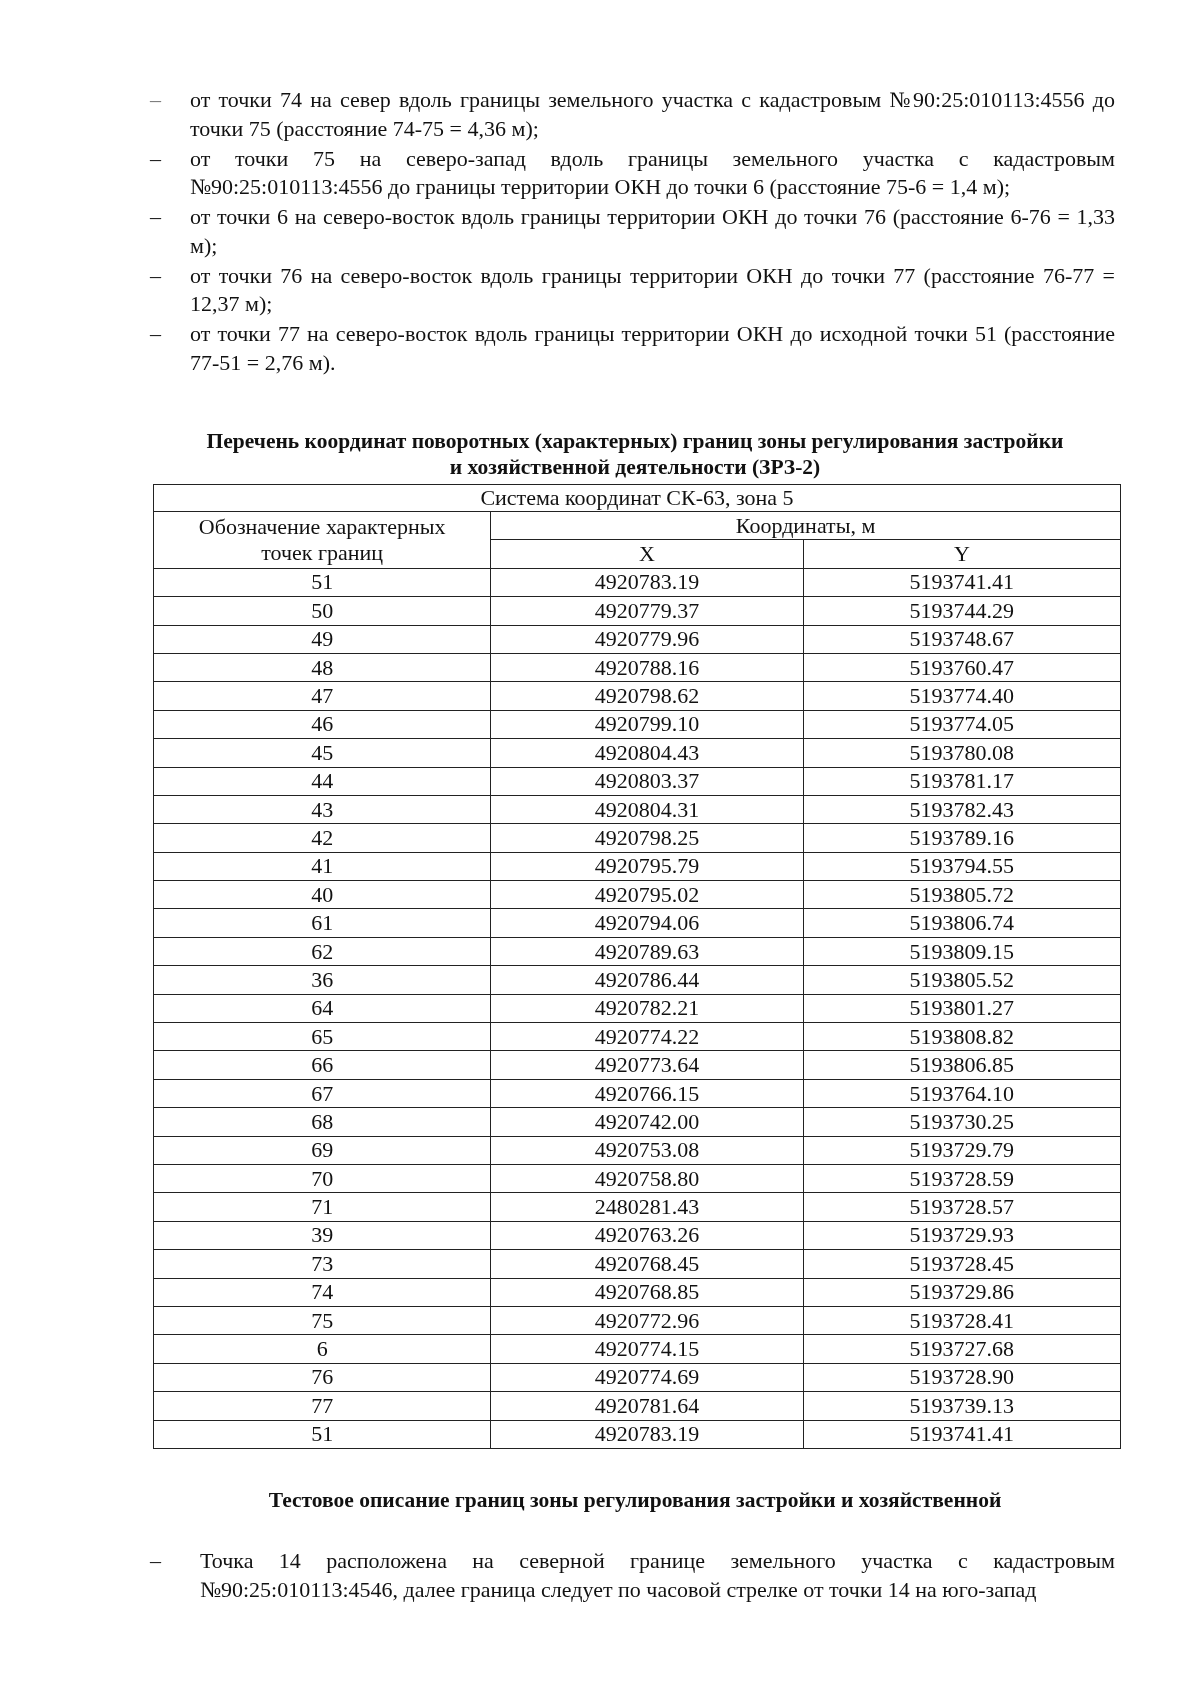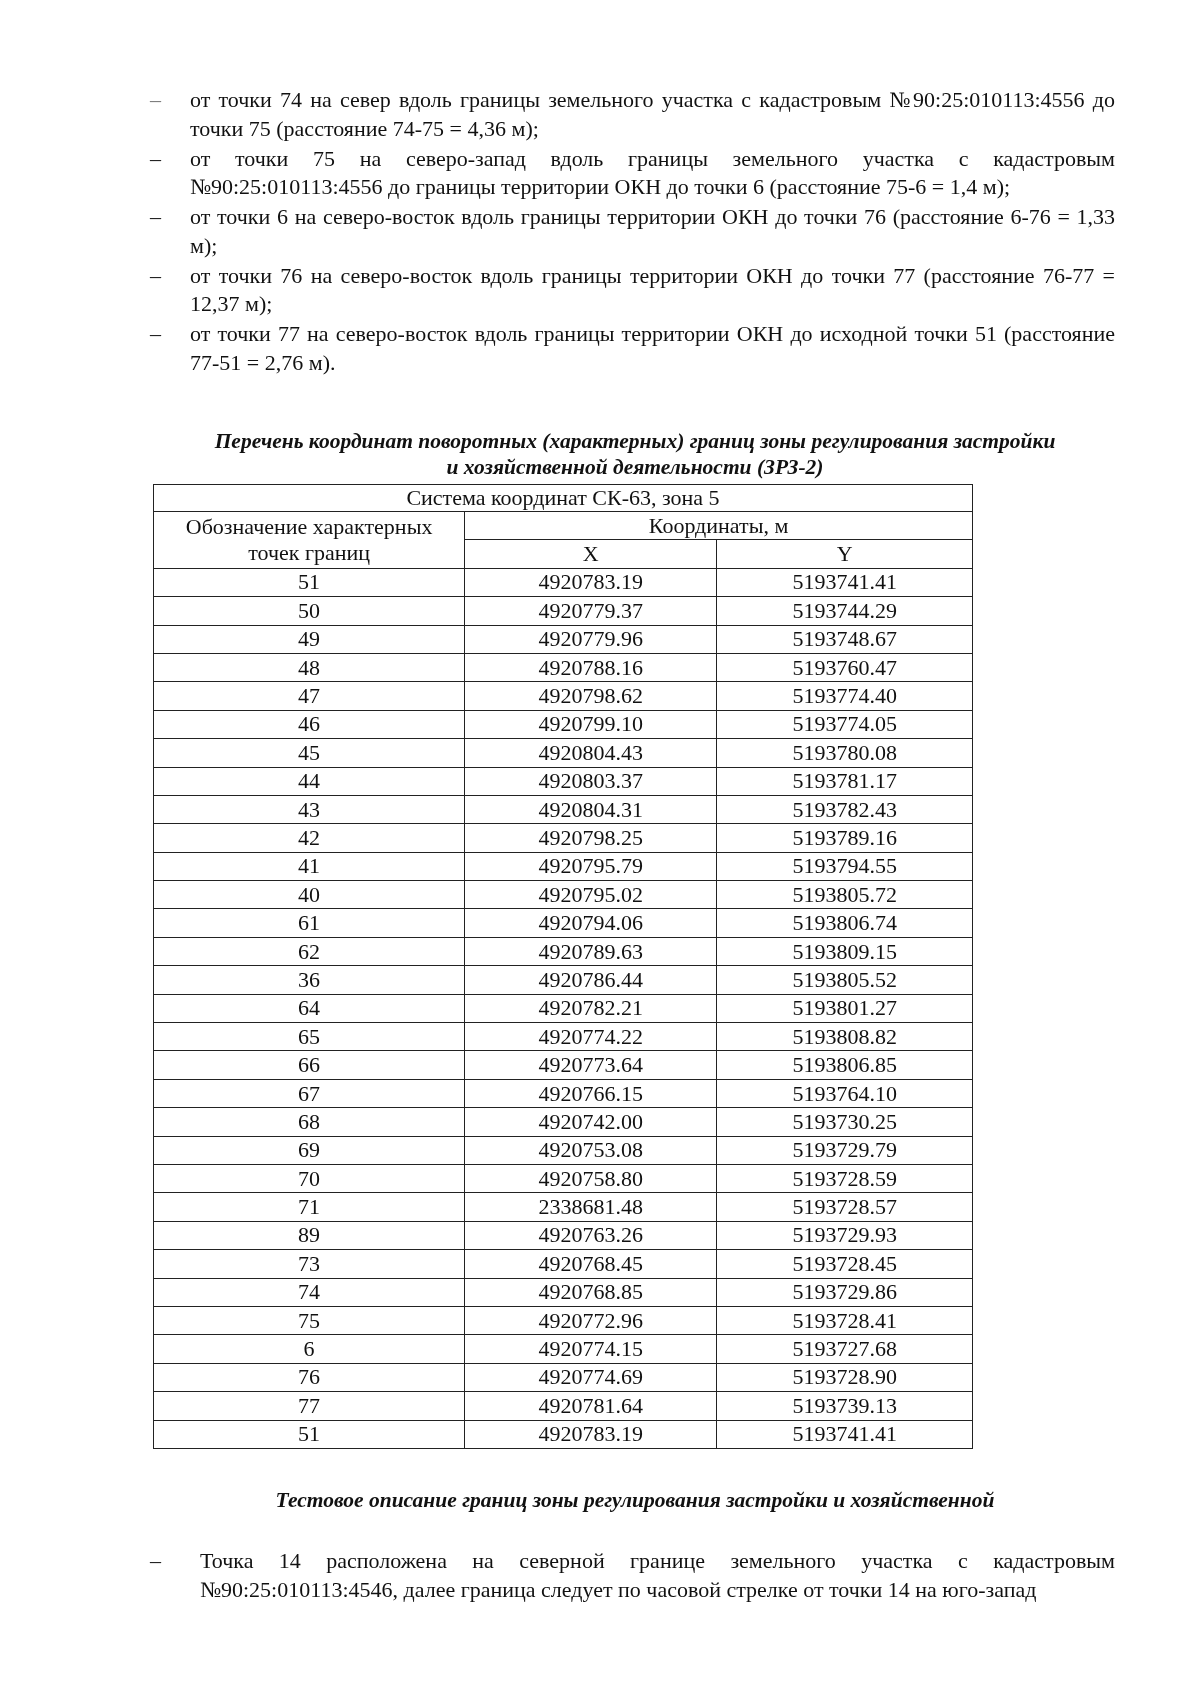--- a/index.html
+++ b/index.html
@@ -50,31 +50,30 @@
 
     
     .heading {
       position: absolute;
       left: 150px;
       width: 970px;
       text-align: center;
       font-weight: bold;
       font-size: 21.5px;
       line-height: 26px;
-      font-style: italic;
     }
     .heading.h1 { top: 428px; }
     .heading.h2 { top: 1487px; left: 195px; width: 880px; }
 
     
     .coord-table {
       position: absolute;
       left: 153px;
       top: 484px;
-      width: 820px;
+      width: 968px;
       border-collapse: collapse;
       font-size: 22px;
       line-height: 26px;
     }
     .coord-table td, .coord-table th {
       border: 1.6px solid #222;
       text-align: center;
       padding: 0;
       font-weight: normal;
       height: 27.4px;
@@ -250,25 +249,25 @@
           <td>4920753.08</td>
           <td>5193729.79</td>
         </tr>
         <tr>
           <td>70</td>
           <td>4920758.80</td>
           <td>5193728.59</td>
         </tr>
         <tr>
           <td>71</td>
-          <td>2338681.48</td>
+          <td>2480281.43</td>
           <td>5193728.57</td>
         </tr>
         <tr>
-          <td>89</td>
+          <td>39</td>
           <td>4920763.26</td>
           <td>5193729.93</td>
         </tr>
         <tr>
           <td>73</td>
           <td>4920768.45</td>
           <td>5193728.45</td>
         </tr>
         <tr>
           <td>74</td>

